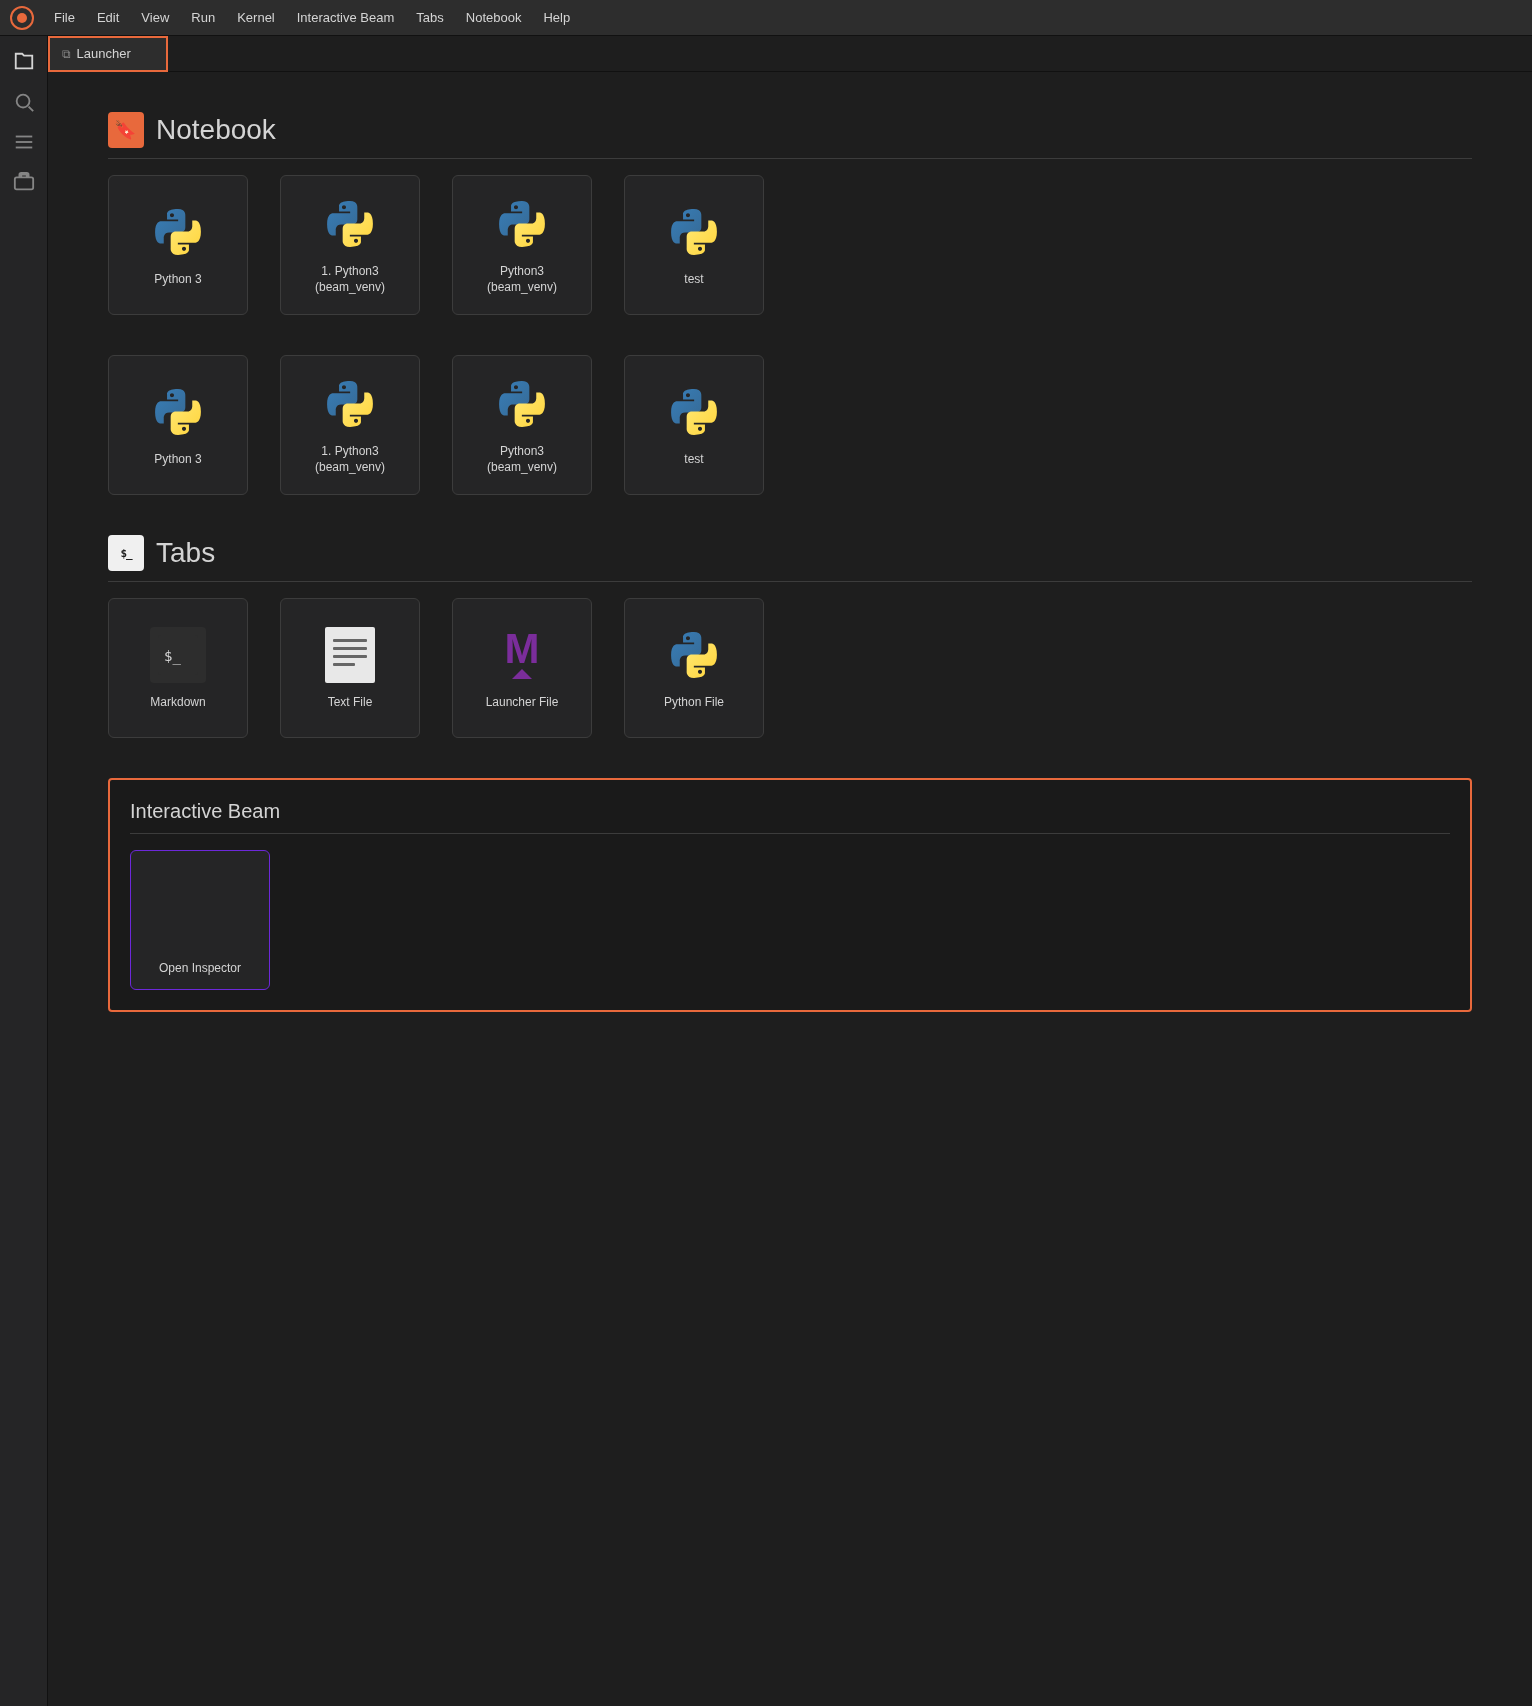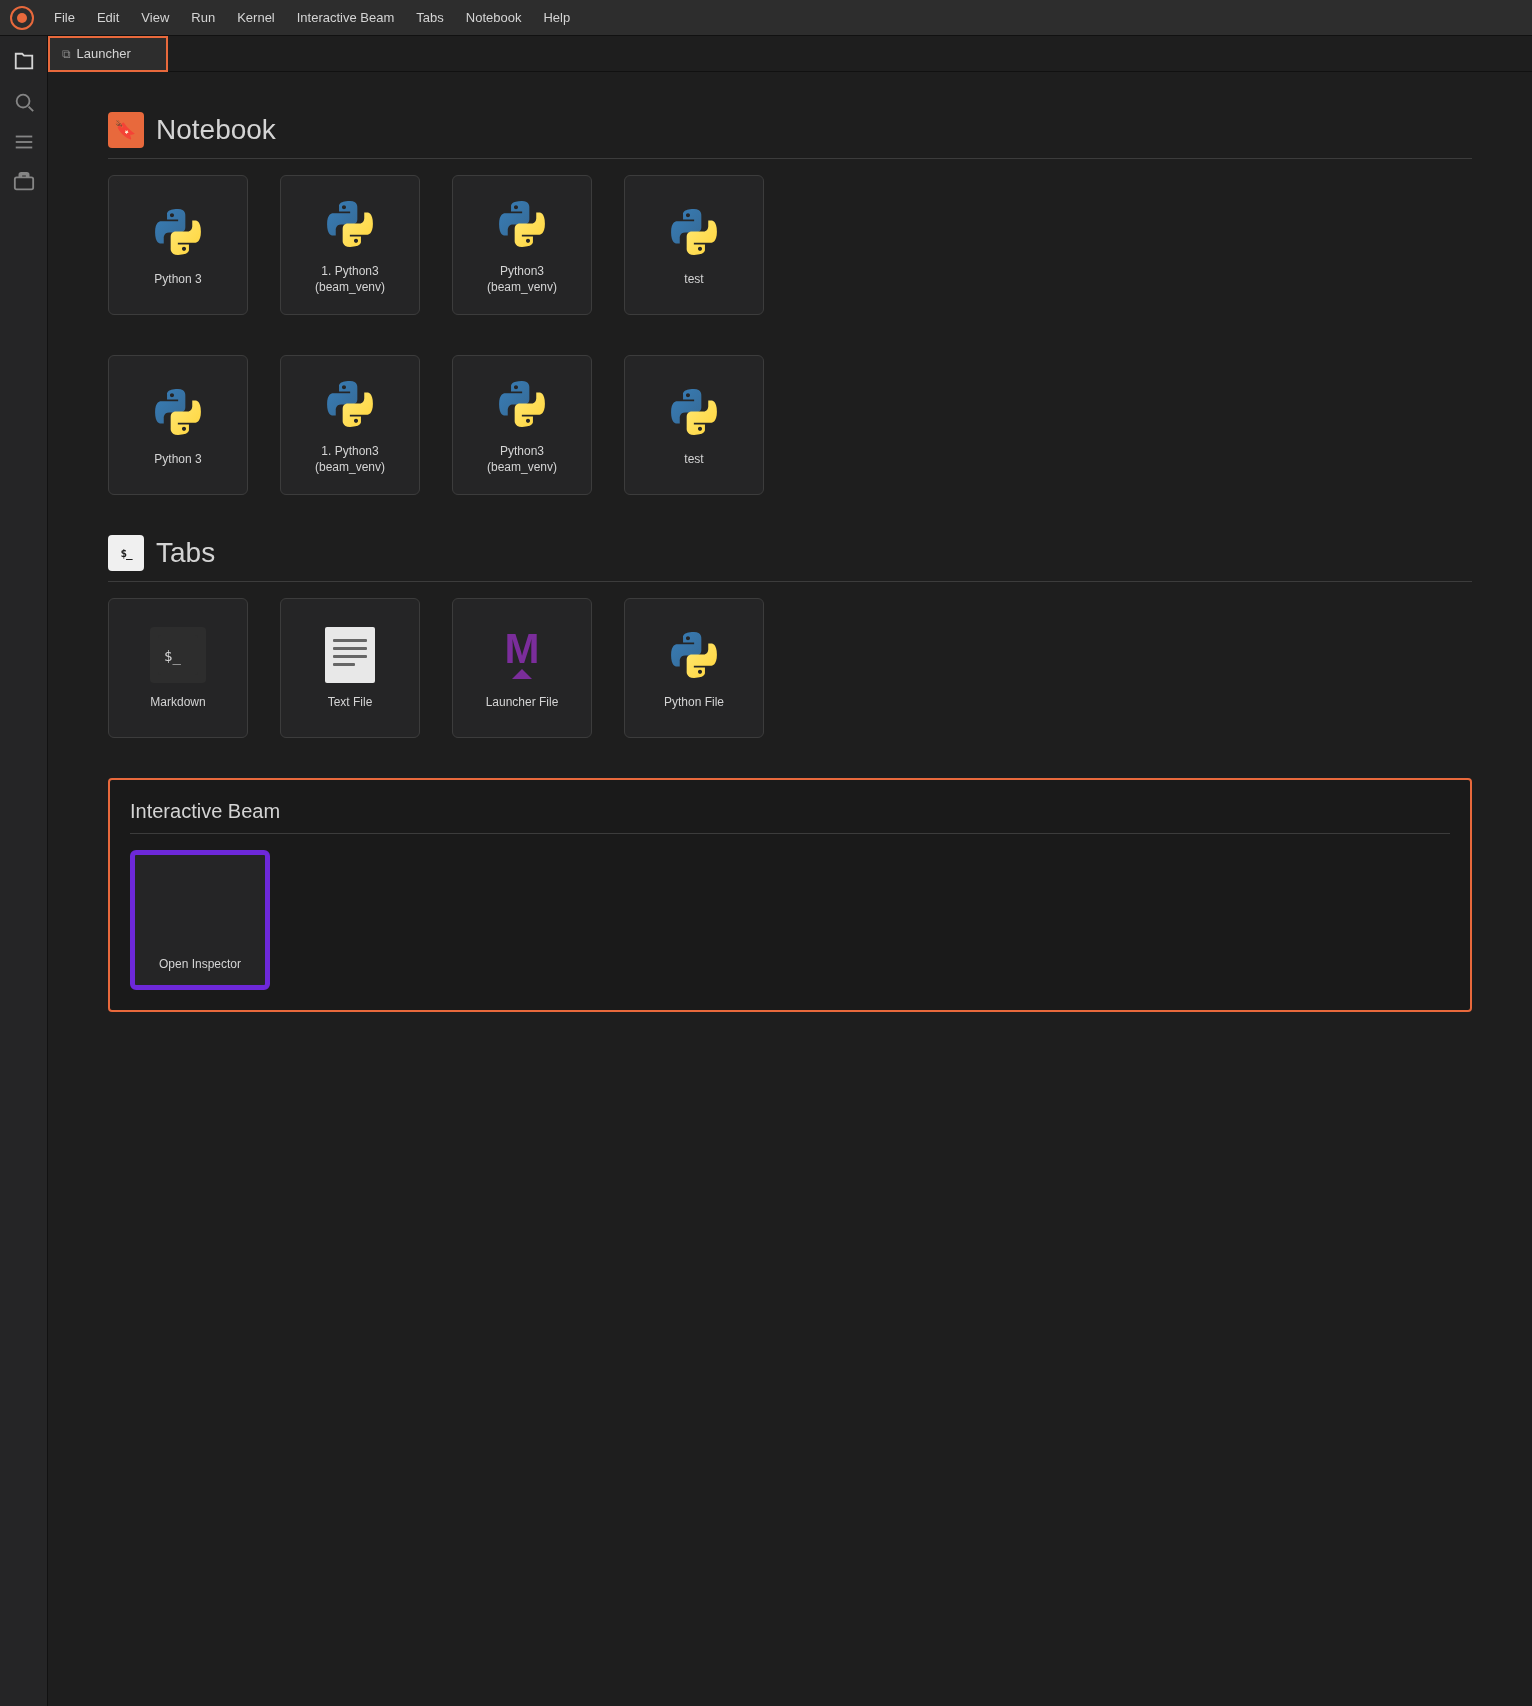--- a/index.html
+++ b/index.html
@@ -207,21 +207,21 @@
       font-family: monospace;
       font-size: 22px;
       color: #d4d4d4;
     }
 
     
     .open-inspector-item {
       width: 140px;
       height: 140px;
       background: #252526;
-      border: 5px solid #6d28d9;
+      border: 1px solid #6d28d9;
       border-radius: 6px;
       display: flex;
       flex-direction: column;
       align-items: center;
       justify-content: flex-end;
       cursor: pointer;
       padding-bottom: 14px;
       transition: background 0.15s;
     }
     .open-inspector-label {

